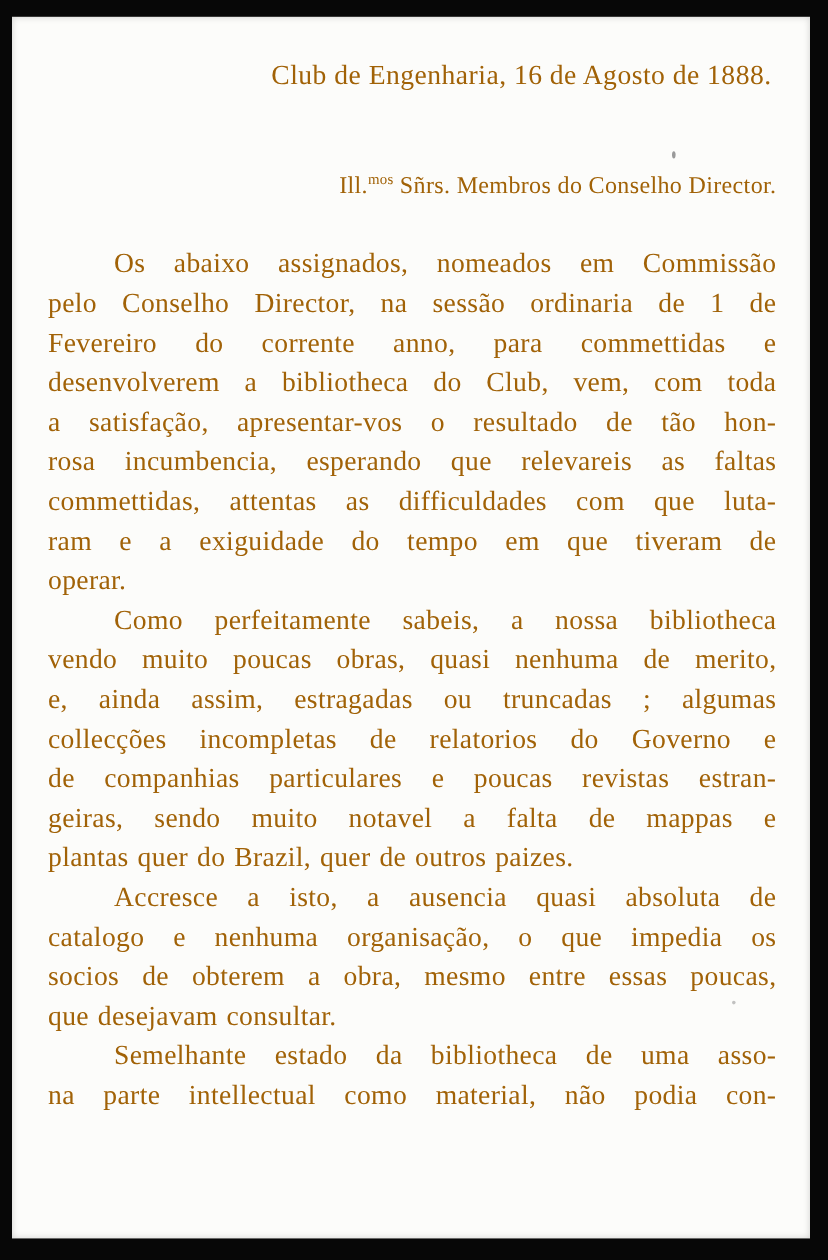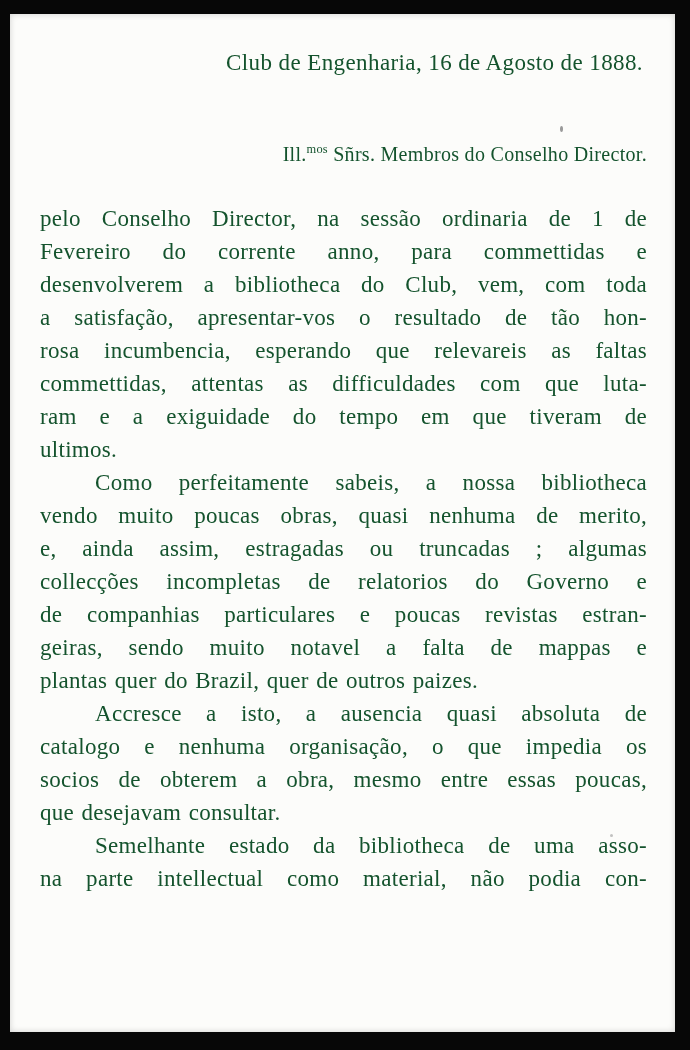--- a/index.html
+++ b/index.html
@@ -9,21 +9,21 @@
     background: #070707;
     overflow: hidden;
     font-family: "Liberation Serif", "DejaVu Serif", serif;
   }
   .scan-page {
     position: absolute;
     left: 10px; top: 14px;
     width: 665px; height: 1018px;
     background: #fcfcfa;
     box-shadow: inset 0 0 6px rgba(0,0,0,0.18);
-    color: #14532d;
+    color: #a16207;
   }
   .text-area {
     position: absolute;
     left: 30px; right: 28px; top: 0;
   }
   .dateline {
     margin-top: 32px;
     font-size: 23px;
     line-height: 34px;
     text-align: right;
@@ -75,28 +75,29 @@
 
 <div class="scan-page">
   <div class="text-area">
 
     <div class="dateline">Club de Engenharia, 16 de Agosto de 1888.</div>
 
     <div class="salutation"><span>Ill.</span><sup>mos</sup><span> Sñrs. Membros do Conselho Director.</span></div>
 
     <div class="doc-body" id="doc-body">
         <div class="paragraph">
+          <div class="line indent">Os abaixo assignados, nomeados em Commissão</div>
           <div class="line">pelo Conselho Director, na sessão ordinaria de 1 de</div>
           <div class="line">Fevereiro do corrente anno, para commettidas e</div>
           <div class="line">desenvolverem a bibliotheca do Club, vem, com toda</div>
           <div class="line">a satisfação, apresentar-vos o resultado de tão hon-</div>
           <div class="line">rosa incumbencia, esperando que relevareis as faltas</div>
           <div class="line">commettidas, attentas as difficuldades com que luta-</div>
           <div class="line">ram e a exiguidade do tempo em que tiveram de</div>
-          <div class="line final">ultimos.</div>
+          <div class="line final">operar.</div>
         </div>
         <div class="paragraph">
           <div class="line indent">Como perfeitamente sabeis, a nossa bibliotheca</div>
           <div class="line">vendo muito poucas obras, quasi nenhuma de merito,</div>
           <div class="line">e, ainda assim, estragadas ou truncadas ; algumas</div>
           <div class="line">collecções incompletas de relatorios do Governo e</div>
           <div class="line">de companhias particulares e poucas revistas estran-</div>
           <div class="line">geiras, sendo muito notavel a falta de mappas e</div>
           <div class="line final">plantas quer do Brazil, quer de outros paizes.</div>
         </div>

